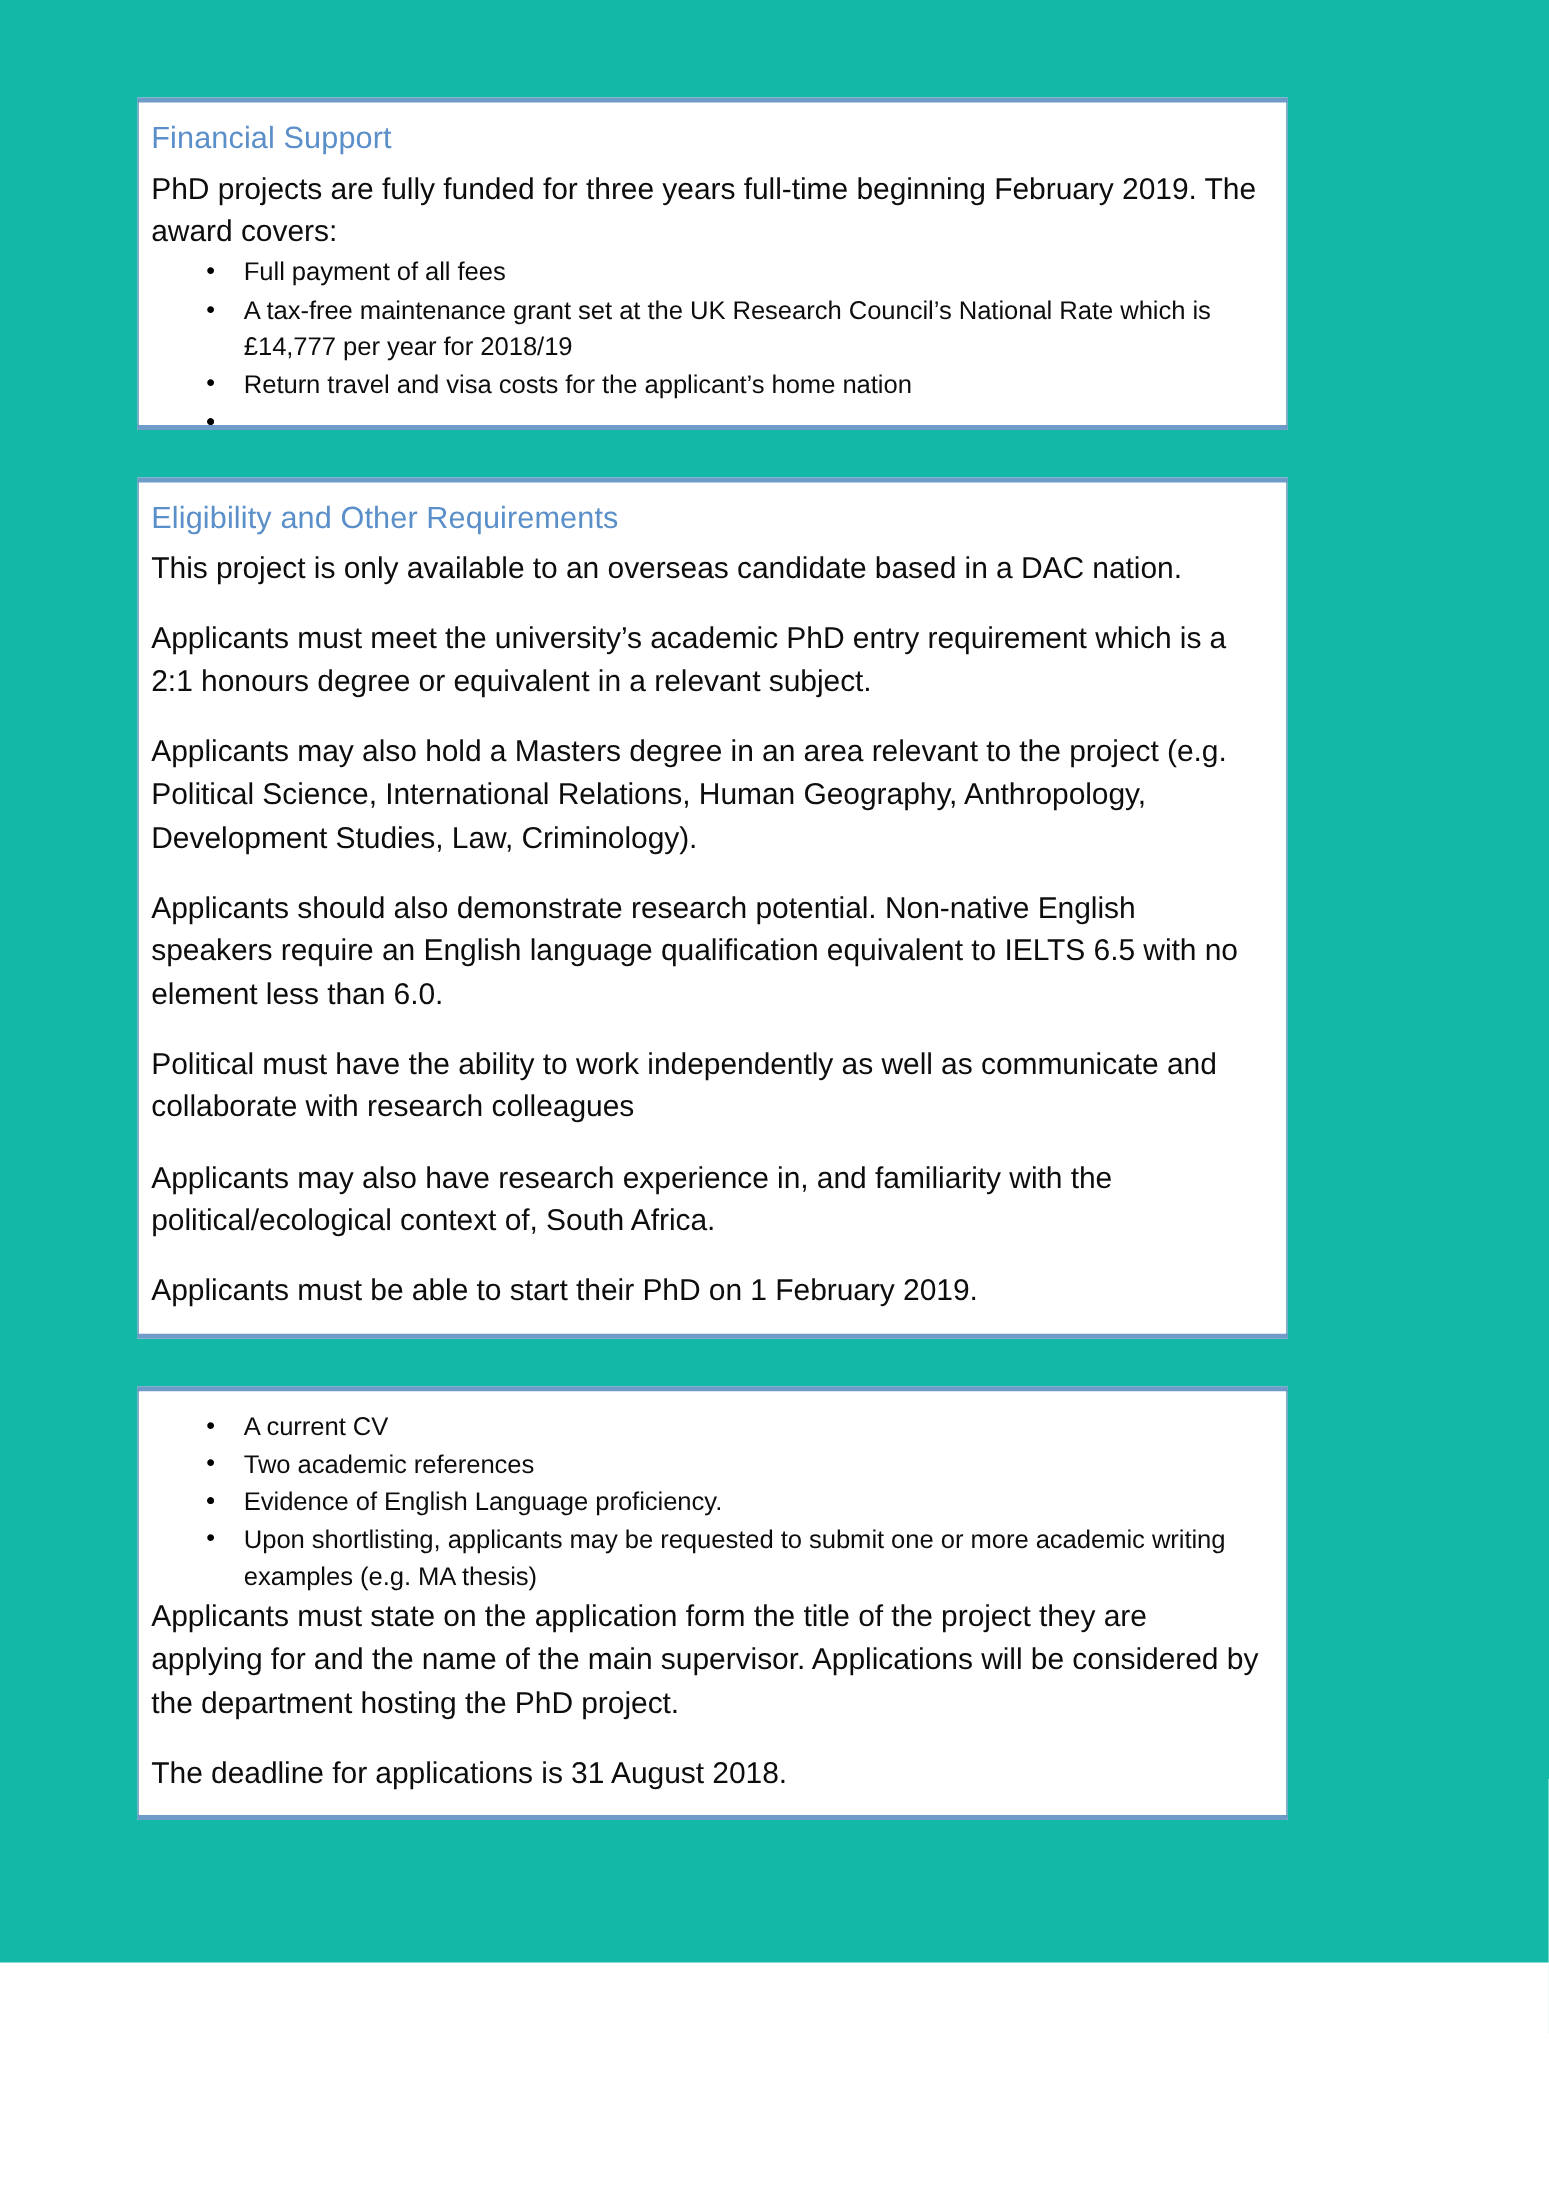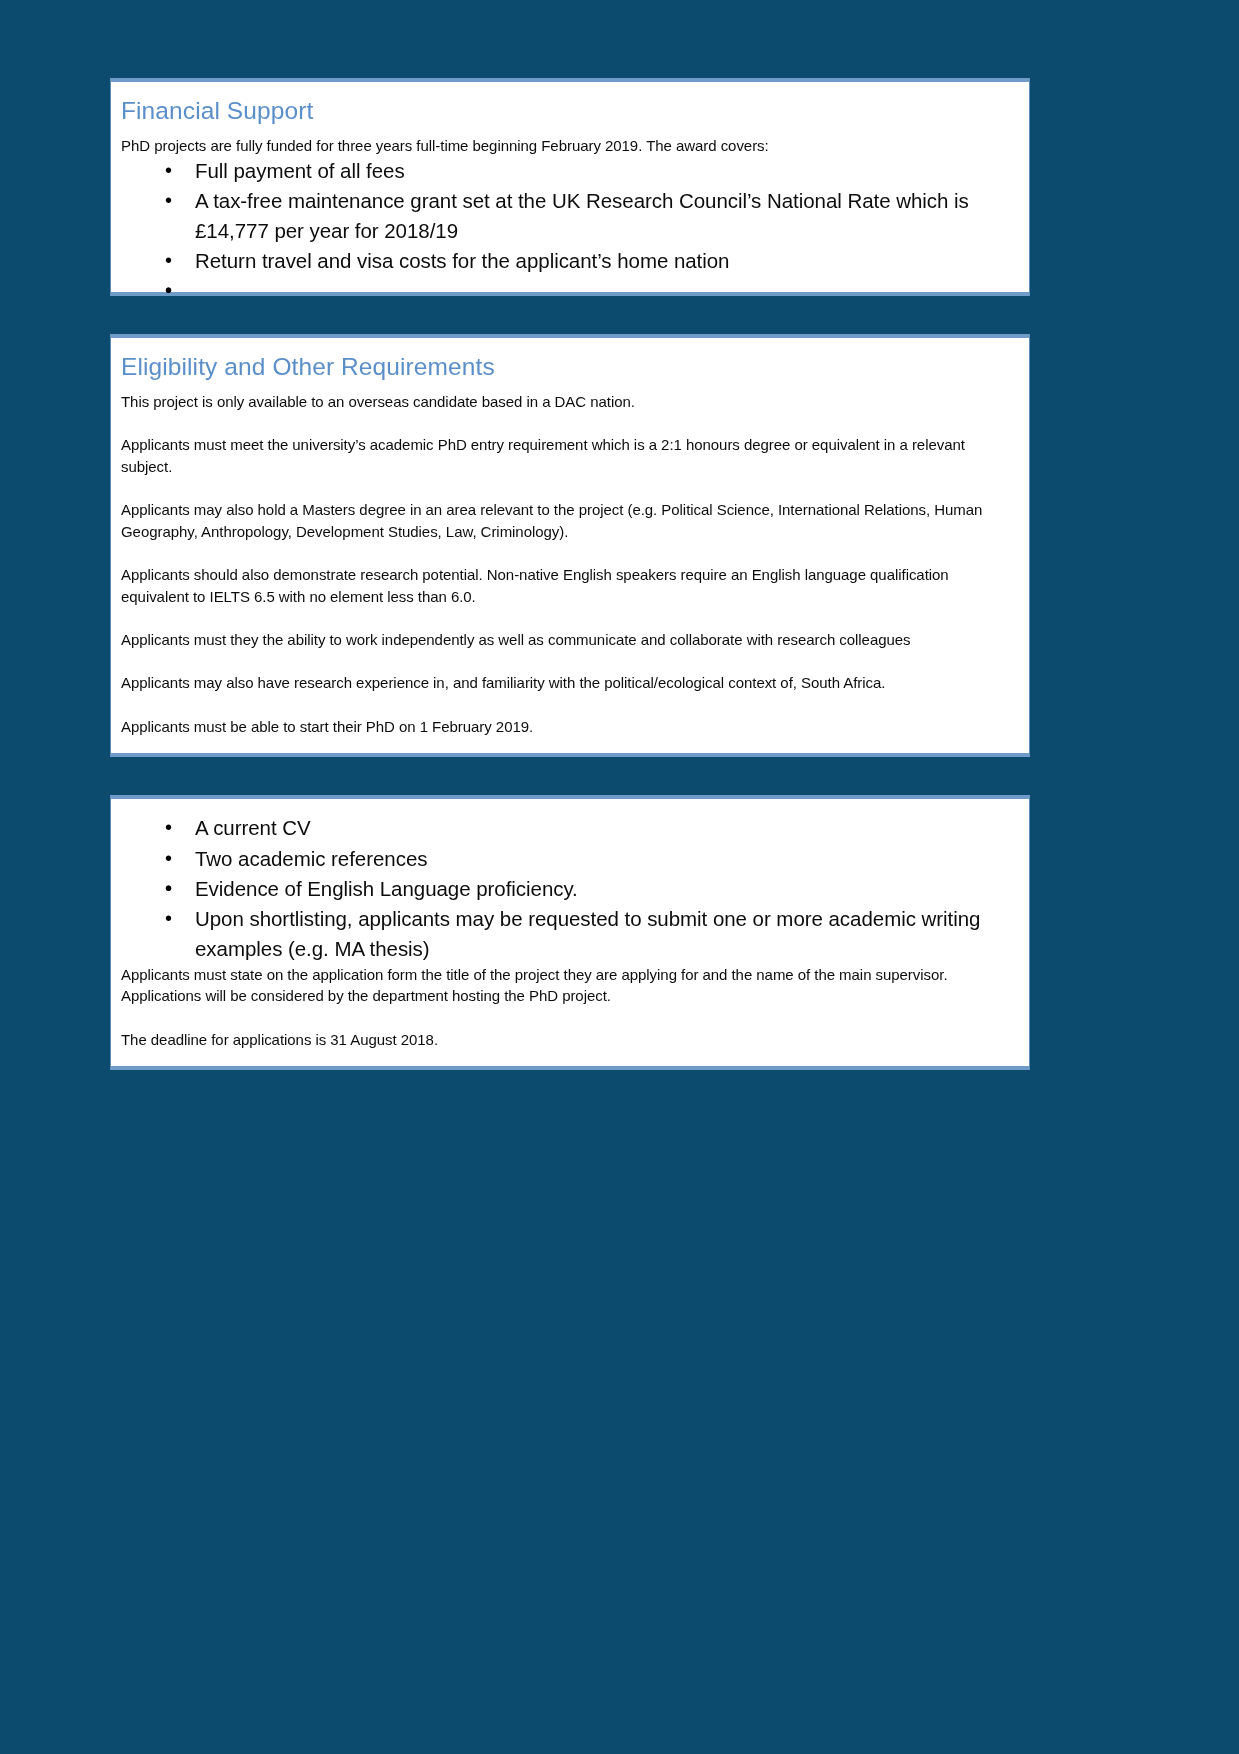--- a/index.html
+++ b/index.html
@@ -11,22 +11,22 @@
   body {
     width: 1239px;
     height: 1754px;
     font-family: "Liberation Sans", sans-serif;
     color: #000000;
     -webkit-font-smoothing: antialiased;
   }
   .page {
     position: relative;
     width: 1239px;
-    height: 1754px;
-    background: #0c4a6e;
+    height: 1570px;
+    background: #14b8a6;
     box-sizing: border-box;
     padding: 0;
   }
   .content {
     position: absolute;
     left: 110px;
     top: 78px;
     width: 920px;
   }
 
@@ -48,21 +48,21 @@
     font-size: 24.5px;
     font-weight: normal;
     color: #5b8fc9;
     margin: 0 0 8px 0;
     padding: 0;
     line-height: 1.25;
     letter-spacing: 0.1px;
   }
 
   p.body-text {
-    font-size: 15px;
+    font-size: 24px;
     line-height: 1.43;
     margin: 0 0 0 0;
     padding: 0;
     color: #0d0d0d;
     letter-spacing: -0.05px;
   }
   p.body-text + p.body-text {
     margin-top: 22px;
   }
   p.tight {
@@ -133,21 +133,21 @@
     </div>
 
     <div class="gap"></div>
 
     <div class="section-box">
       <h2 class="section-heading">Eligibility and Other Requirements</h2>
       <p class="body-text tight">This project is only available to an overseas candidate based in a DAC nation.</p>
       <p class="body-text">Applicants must meet the university’s academic PhD entry requirement which is a 2:1 honours degree or equivalent in a relevant subject.</p>
       <p class="body-text">Applicants may also hold a Masters degree in an area relevant to the project (e.g. Political Science, International Relations, Human Geography, Anthropology, Development Studies, Law, Criminology).</p>
       <p class="body-text">Applicants should also demonstrate research potential. Non-native English speakers require an English language qualification equivalent to IELTS 6.5 with no element less than 6.0.</p>
-      <p class="body-text">Applicants must they the ability to work independently as well as communicate and collaborate with research colleagues</p>
+      <p class="body-text">Political must have the ability to work independently as well as communicate and collaborate with research colleagues</p>
       <p class="body-text">Applicants may also have research experience in, and familiarity with the political/ecological context of, South Africa.</p>
       <p class="body-text">Applicants must be able to start their PhD on 1 February 2019.</p>
     </div>
 
     <div class="gap"></div>
 
     <div class="section-box">
       <ul class="bullets">
         <li>
           <span class="bullet-glyph">•</span>

